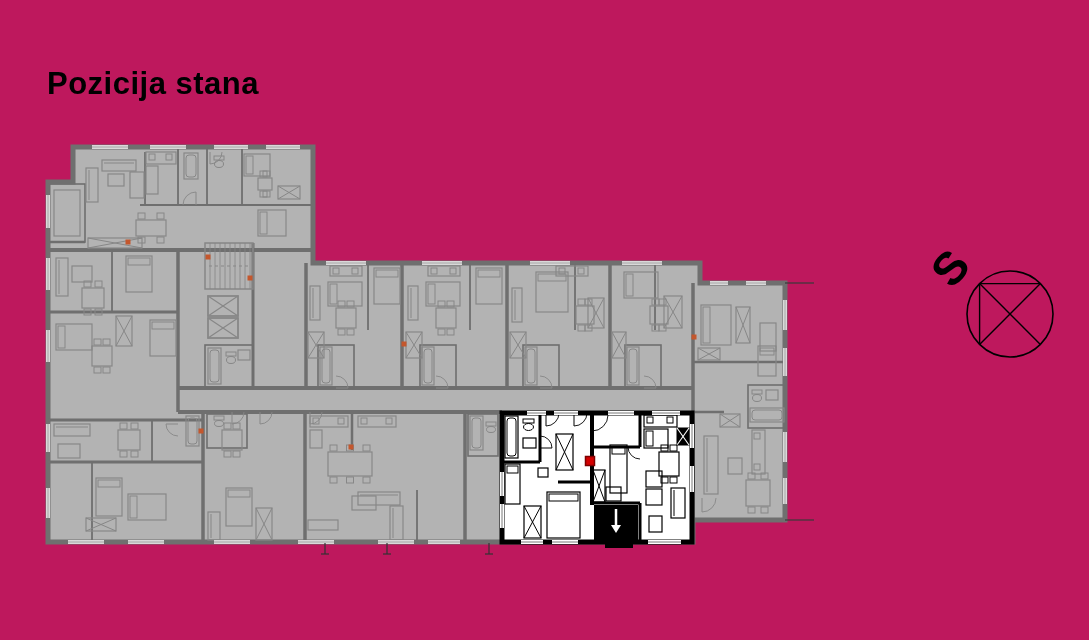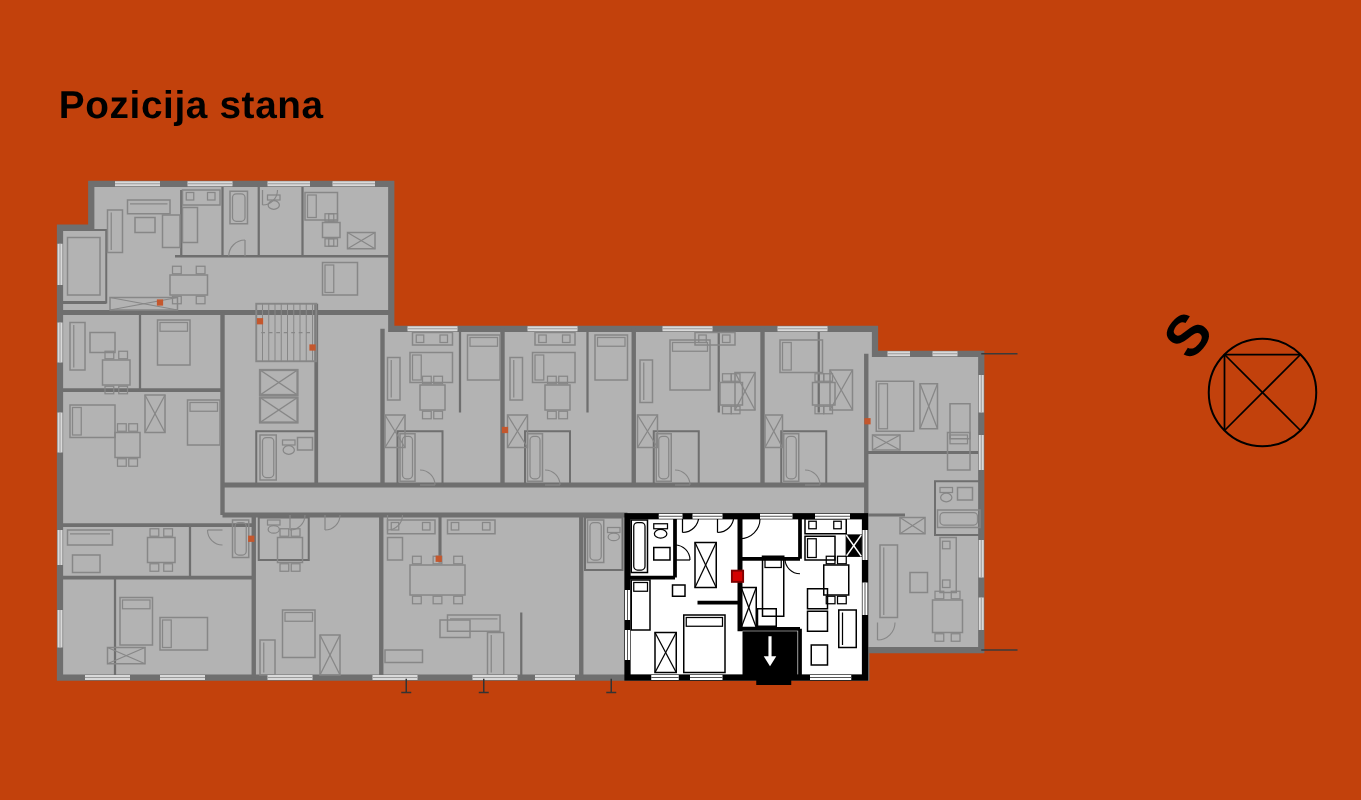--- a/index.html
+++ b/index.html
@@ -1,16 +1,16 @@
 <!DOCTYPE html>
 <html><head>
 <meta charset="utf-8">
 <style>
   html,body{margin:0;padding:0;background:#ffffff;}
-  #canvas{position:relative;width:1089px;height:640px;background:#c2410c;overflow:hidden;
+  #canvas{position:relative;width:1089px;height:640px;background:#be185d;overflow:hidden;
           font-family:"Liberation Sans","DejaVu Sans",sans-serif;}
   #title{position:absolute;left:47px;top:66px;font-size:31px;font-weight:bold;color:#000;
          letter-spacing:.5px;}
   #plan-svg{position:absolute;left:0;top:0;}
 </style>
 </head>
 <body>
 
 <div id="canvas">
   <div id="title">Pozicija stana</div>

